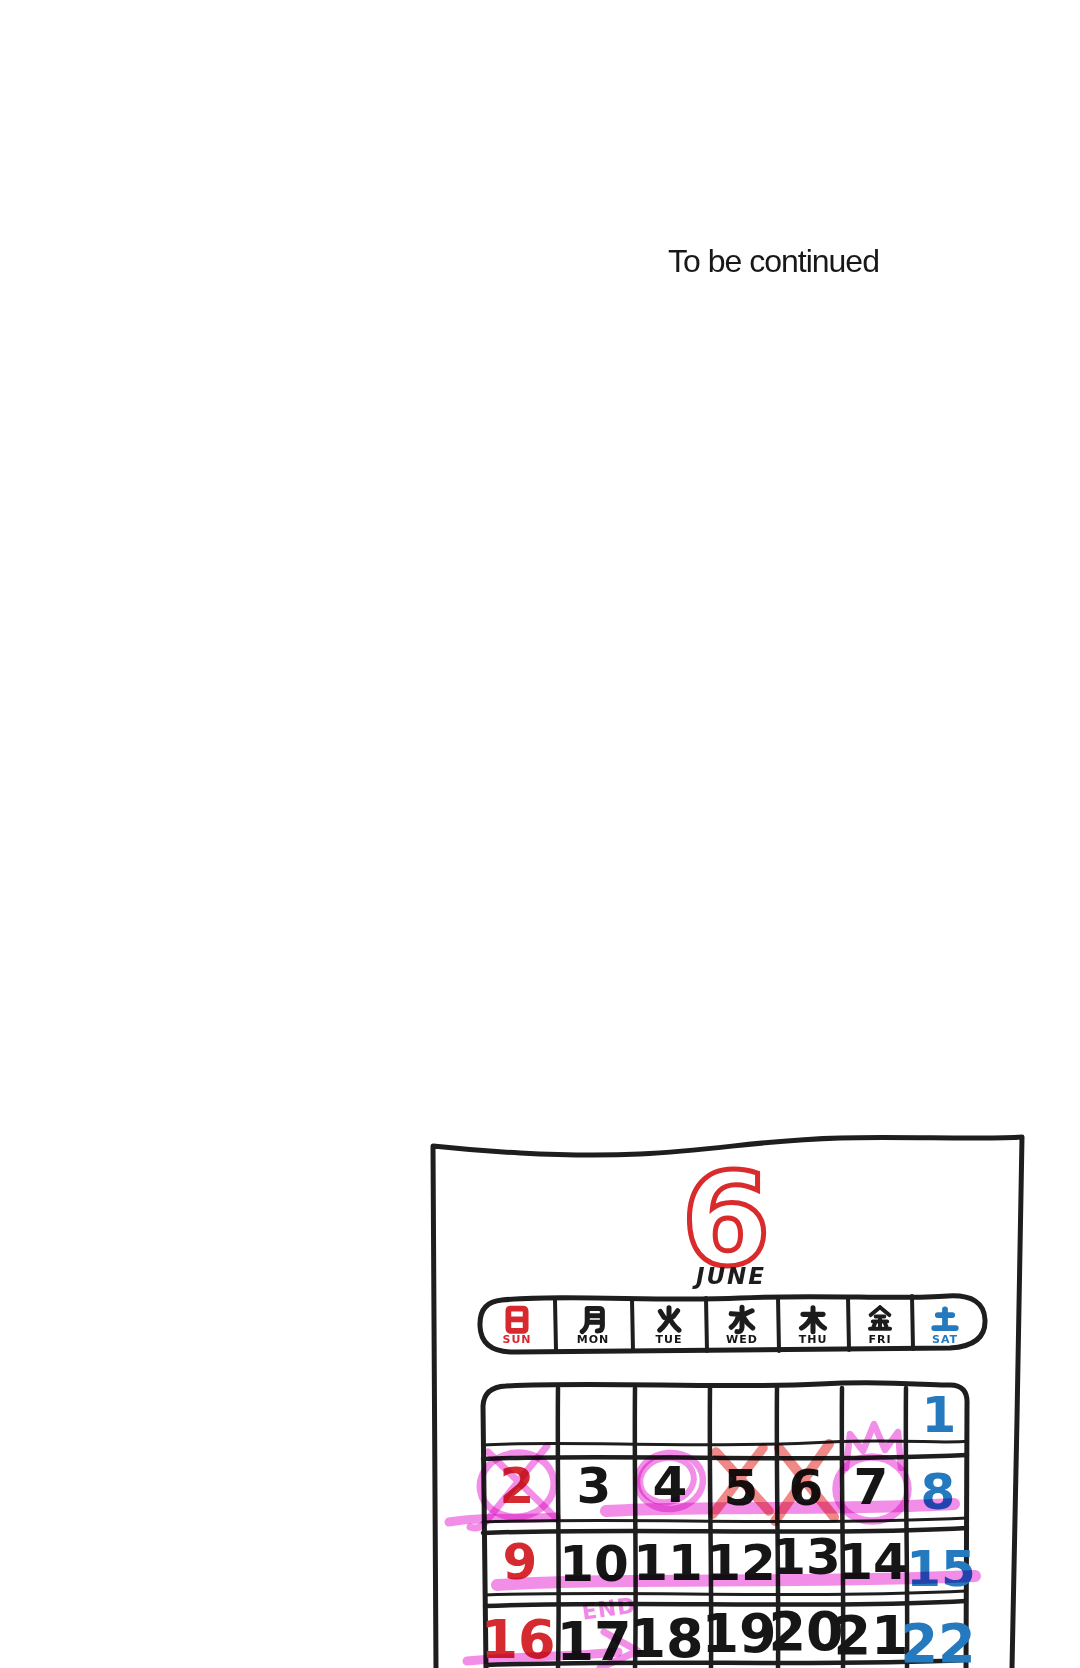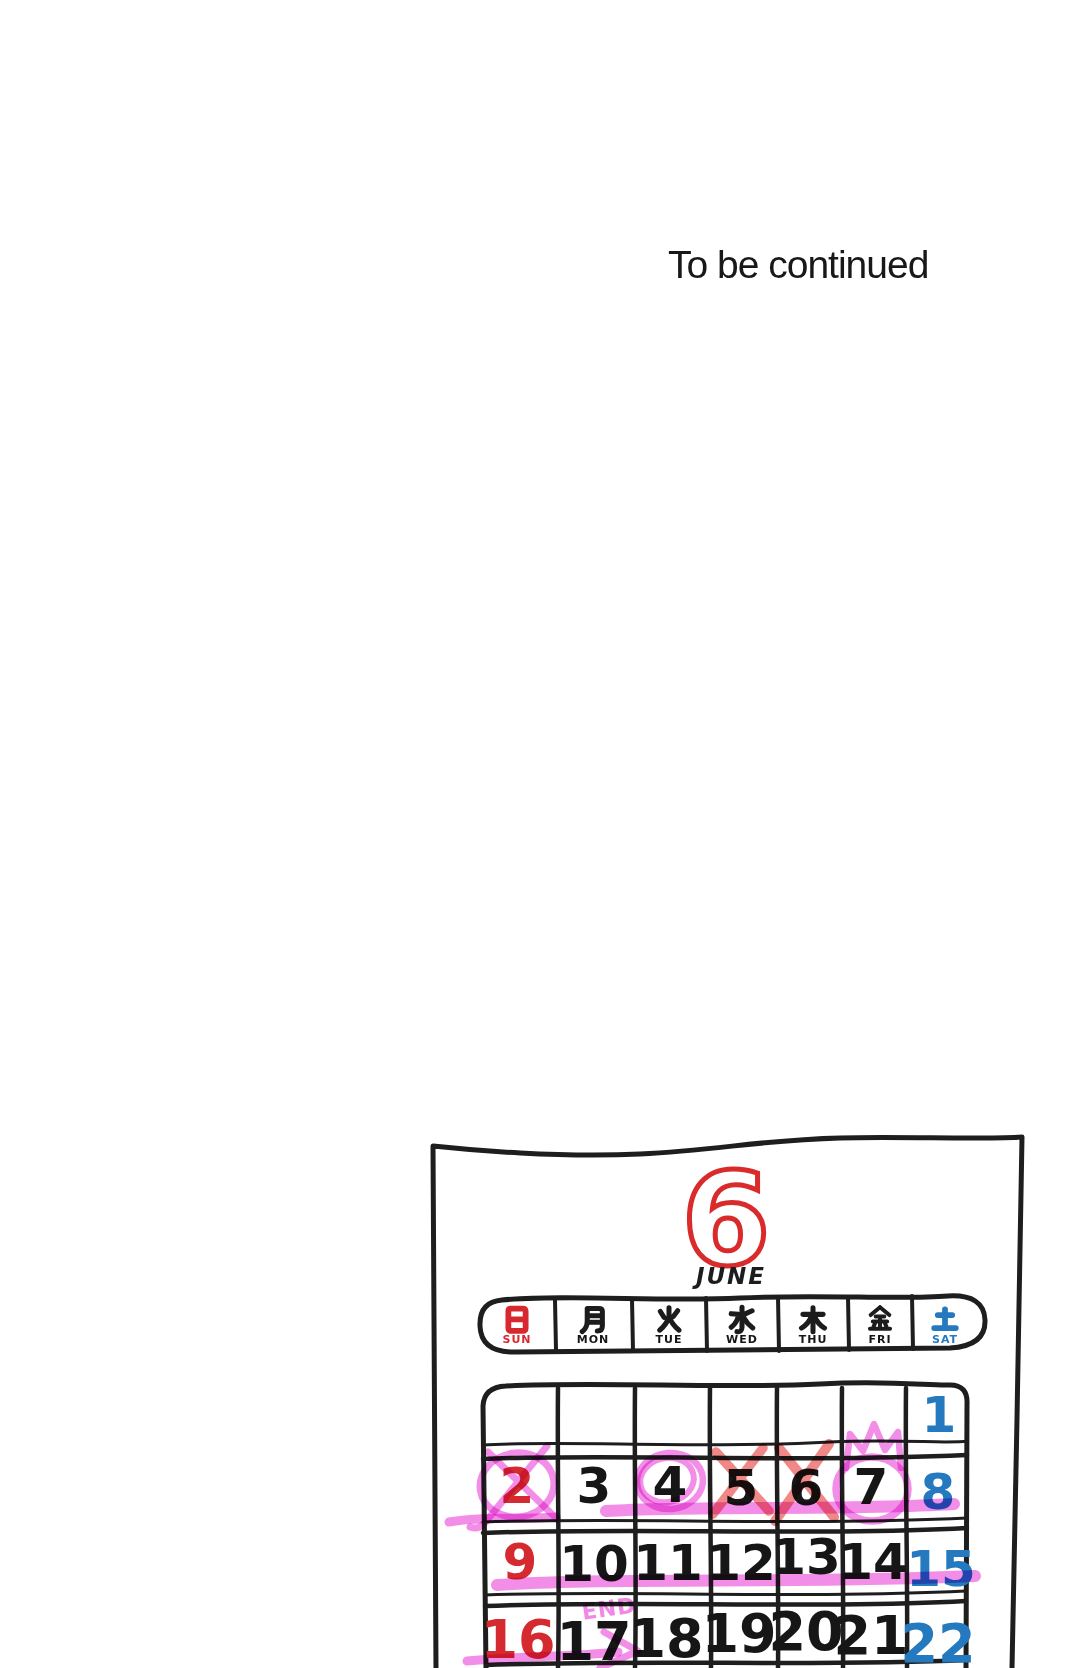--- a/index.html
+++ b/index.html
@@ -3,21 +3,21 @@
 <meta charset="utf-8">
 <style>
   html,body{margin:0;padding:0;}
   body{
     width:1080px;height:1668px;position:relative;overflow:hidden;
     background:#ffffff;font-family:"DejaVu Sans",sans-serif;
   }
   .continue-title{
     position:absolute;left:668px;top:243px;
     font-family:"Liberation Sans","DejaVu Sans",sans-serif;
-    font-size:39px;letter-spacing:-1px;color:#181818;white-space:nowrap;
+    font-size:32px;letter-spacing:-1px;color:#181818;white-space:nowrap;
   }
   svg.cal{position:absolute;left:0;top:0;}
   .ink{stroke:#1e1e1e;fill:none;stroke-linecap:round;stroke-linejoin:round;}
   .month-num{
     font-family:"DejaVu Sans",sans-serif;font-weight:bold;font-size:128px;
     text-anchor:middle;fill:#ffffff;stroke:#d92b2b;stroke-width:5px;
   }
   .month-name{
     font-family:"DejaVu Sans",sans-serif;font-weight:bold;font-style:italic;
     font-size:23px;letter-spacing:2px;text-anchor:middle;fill:#1d1d1d;

